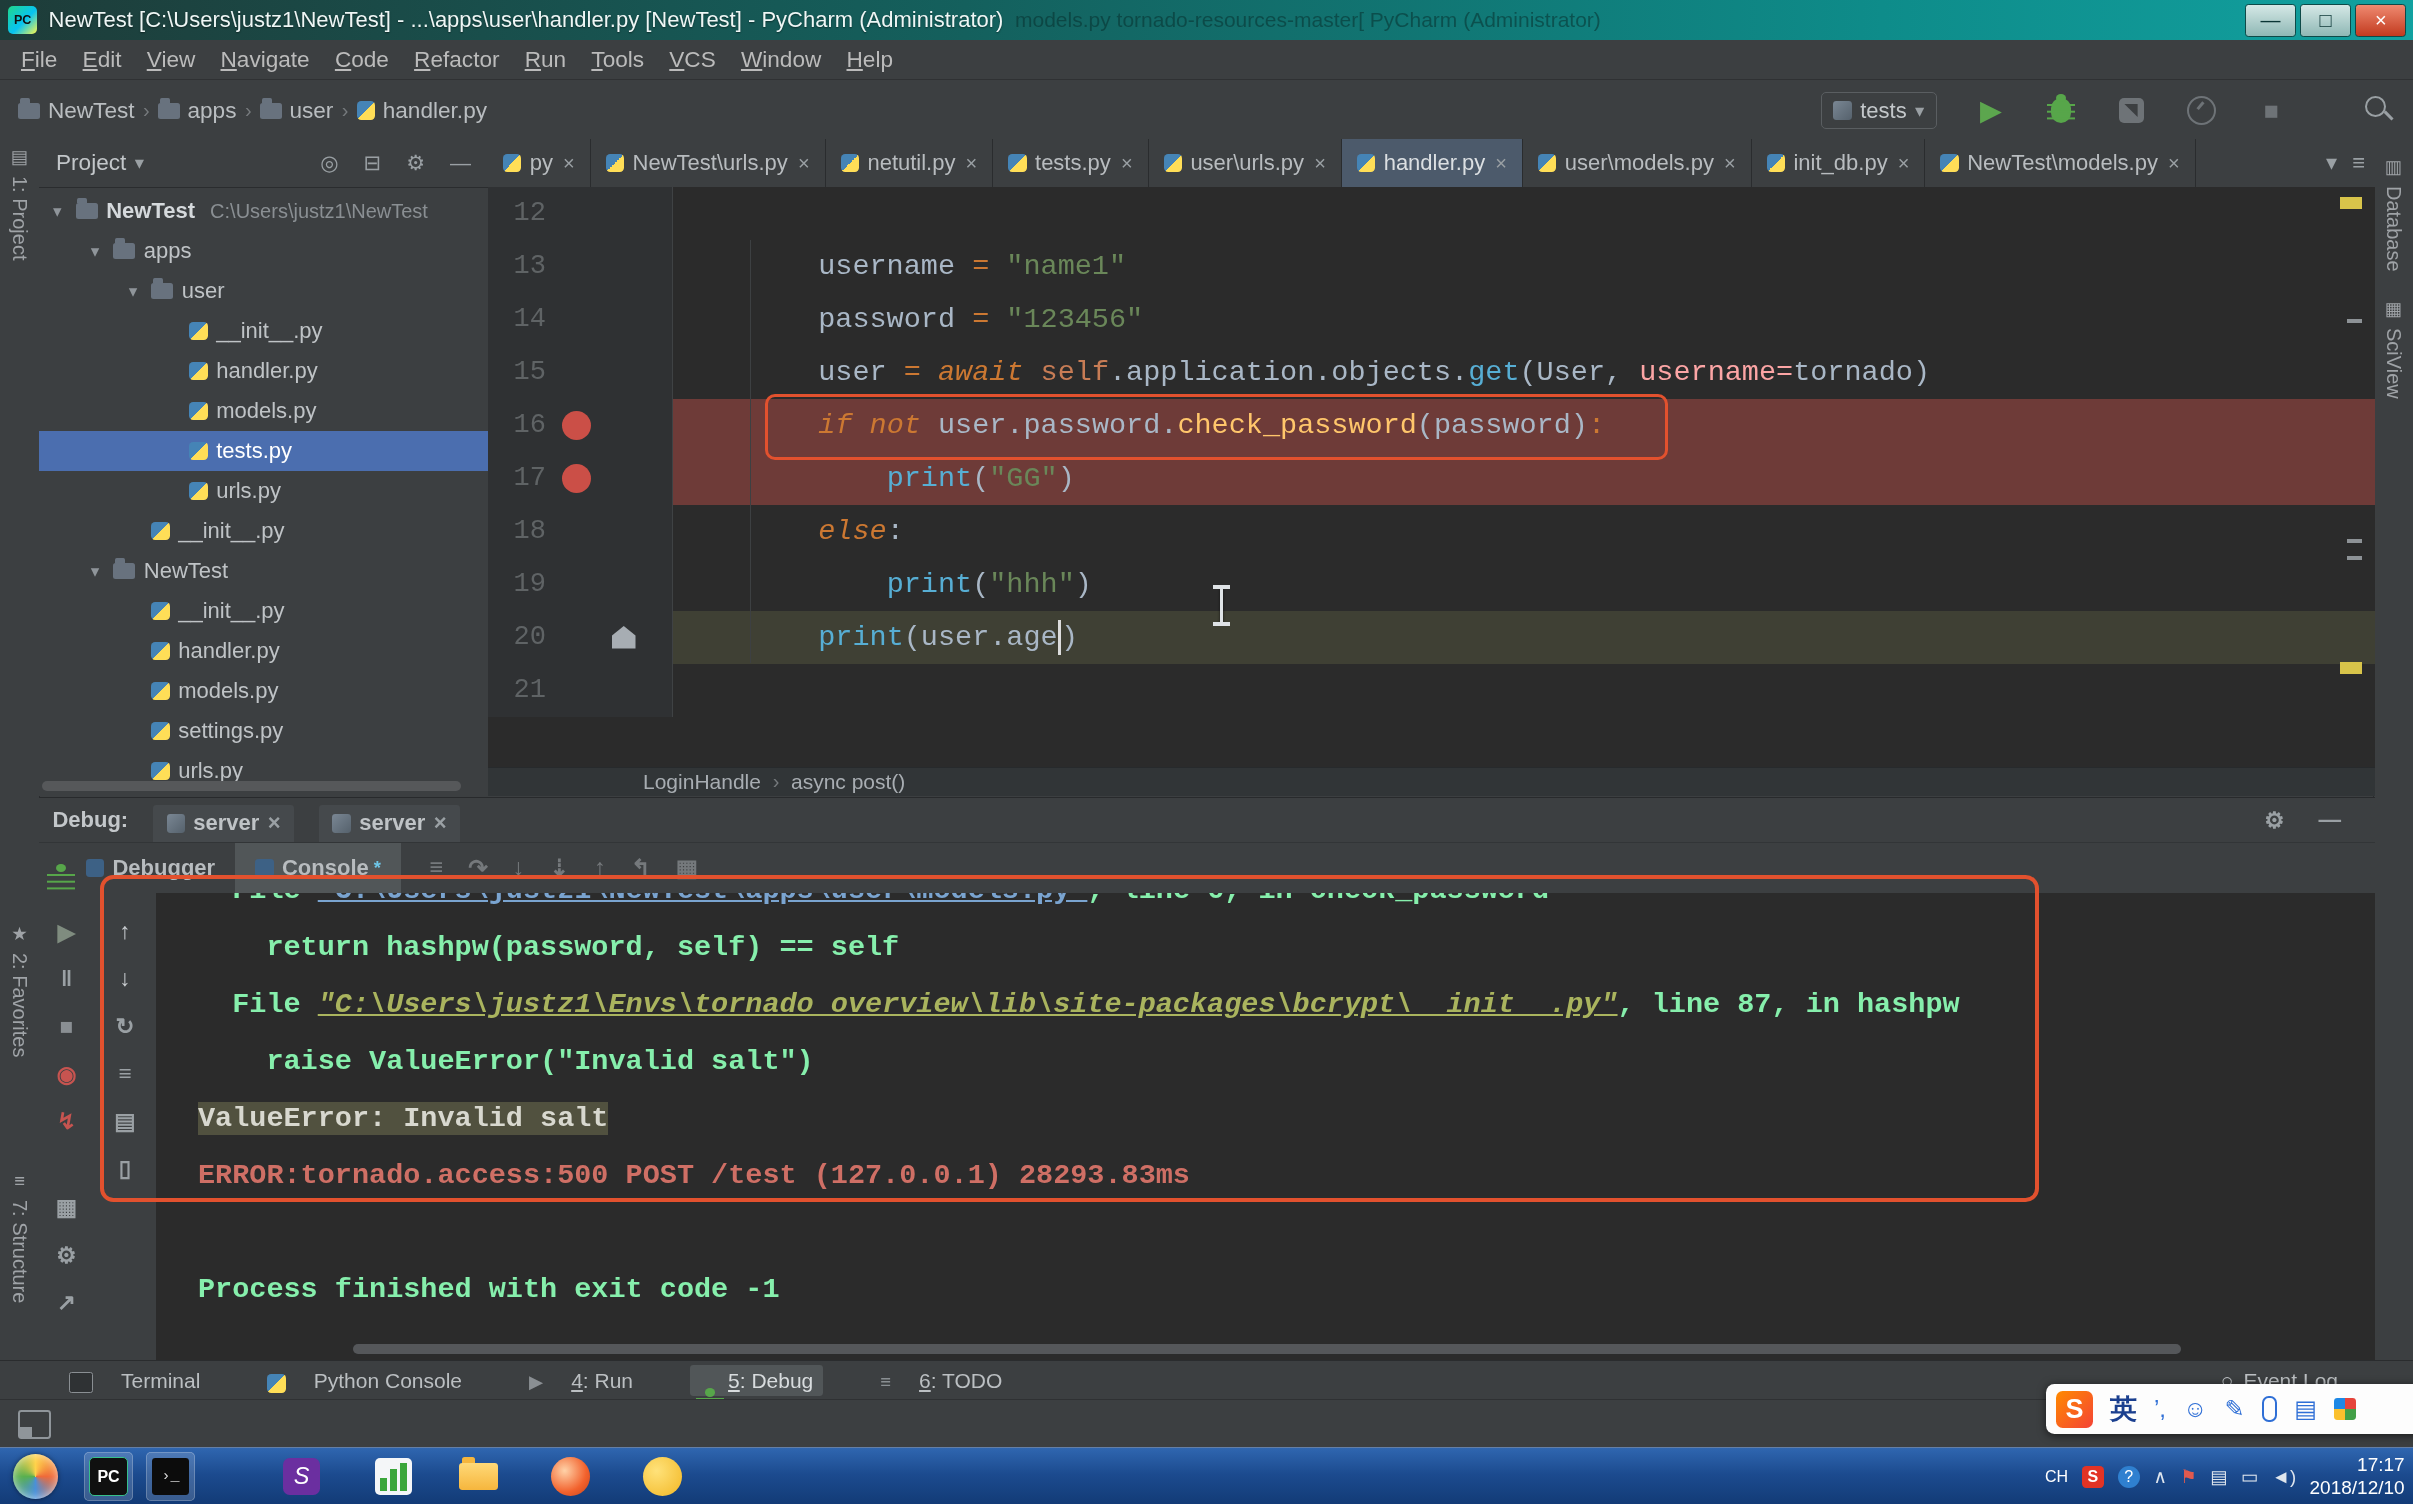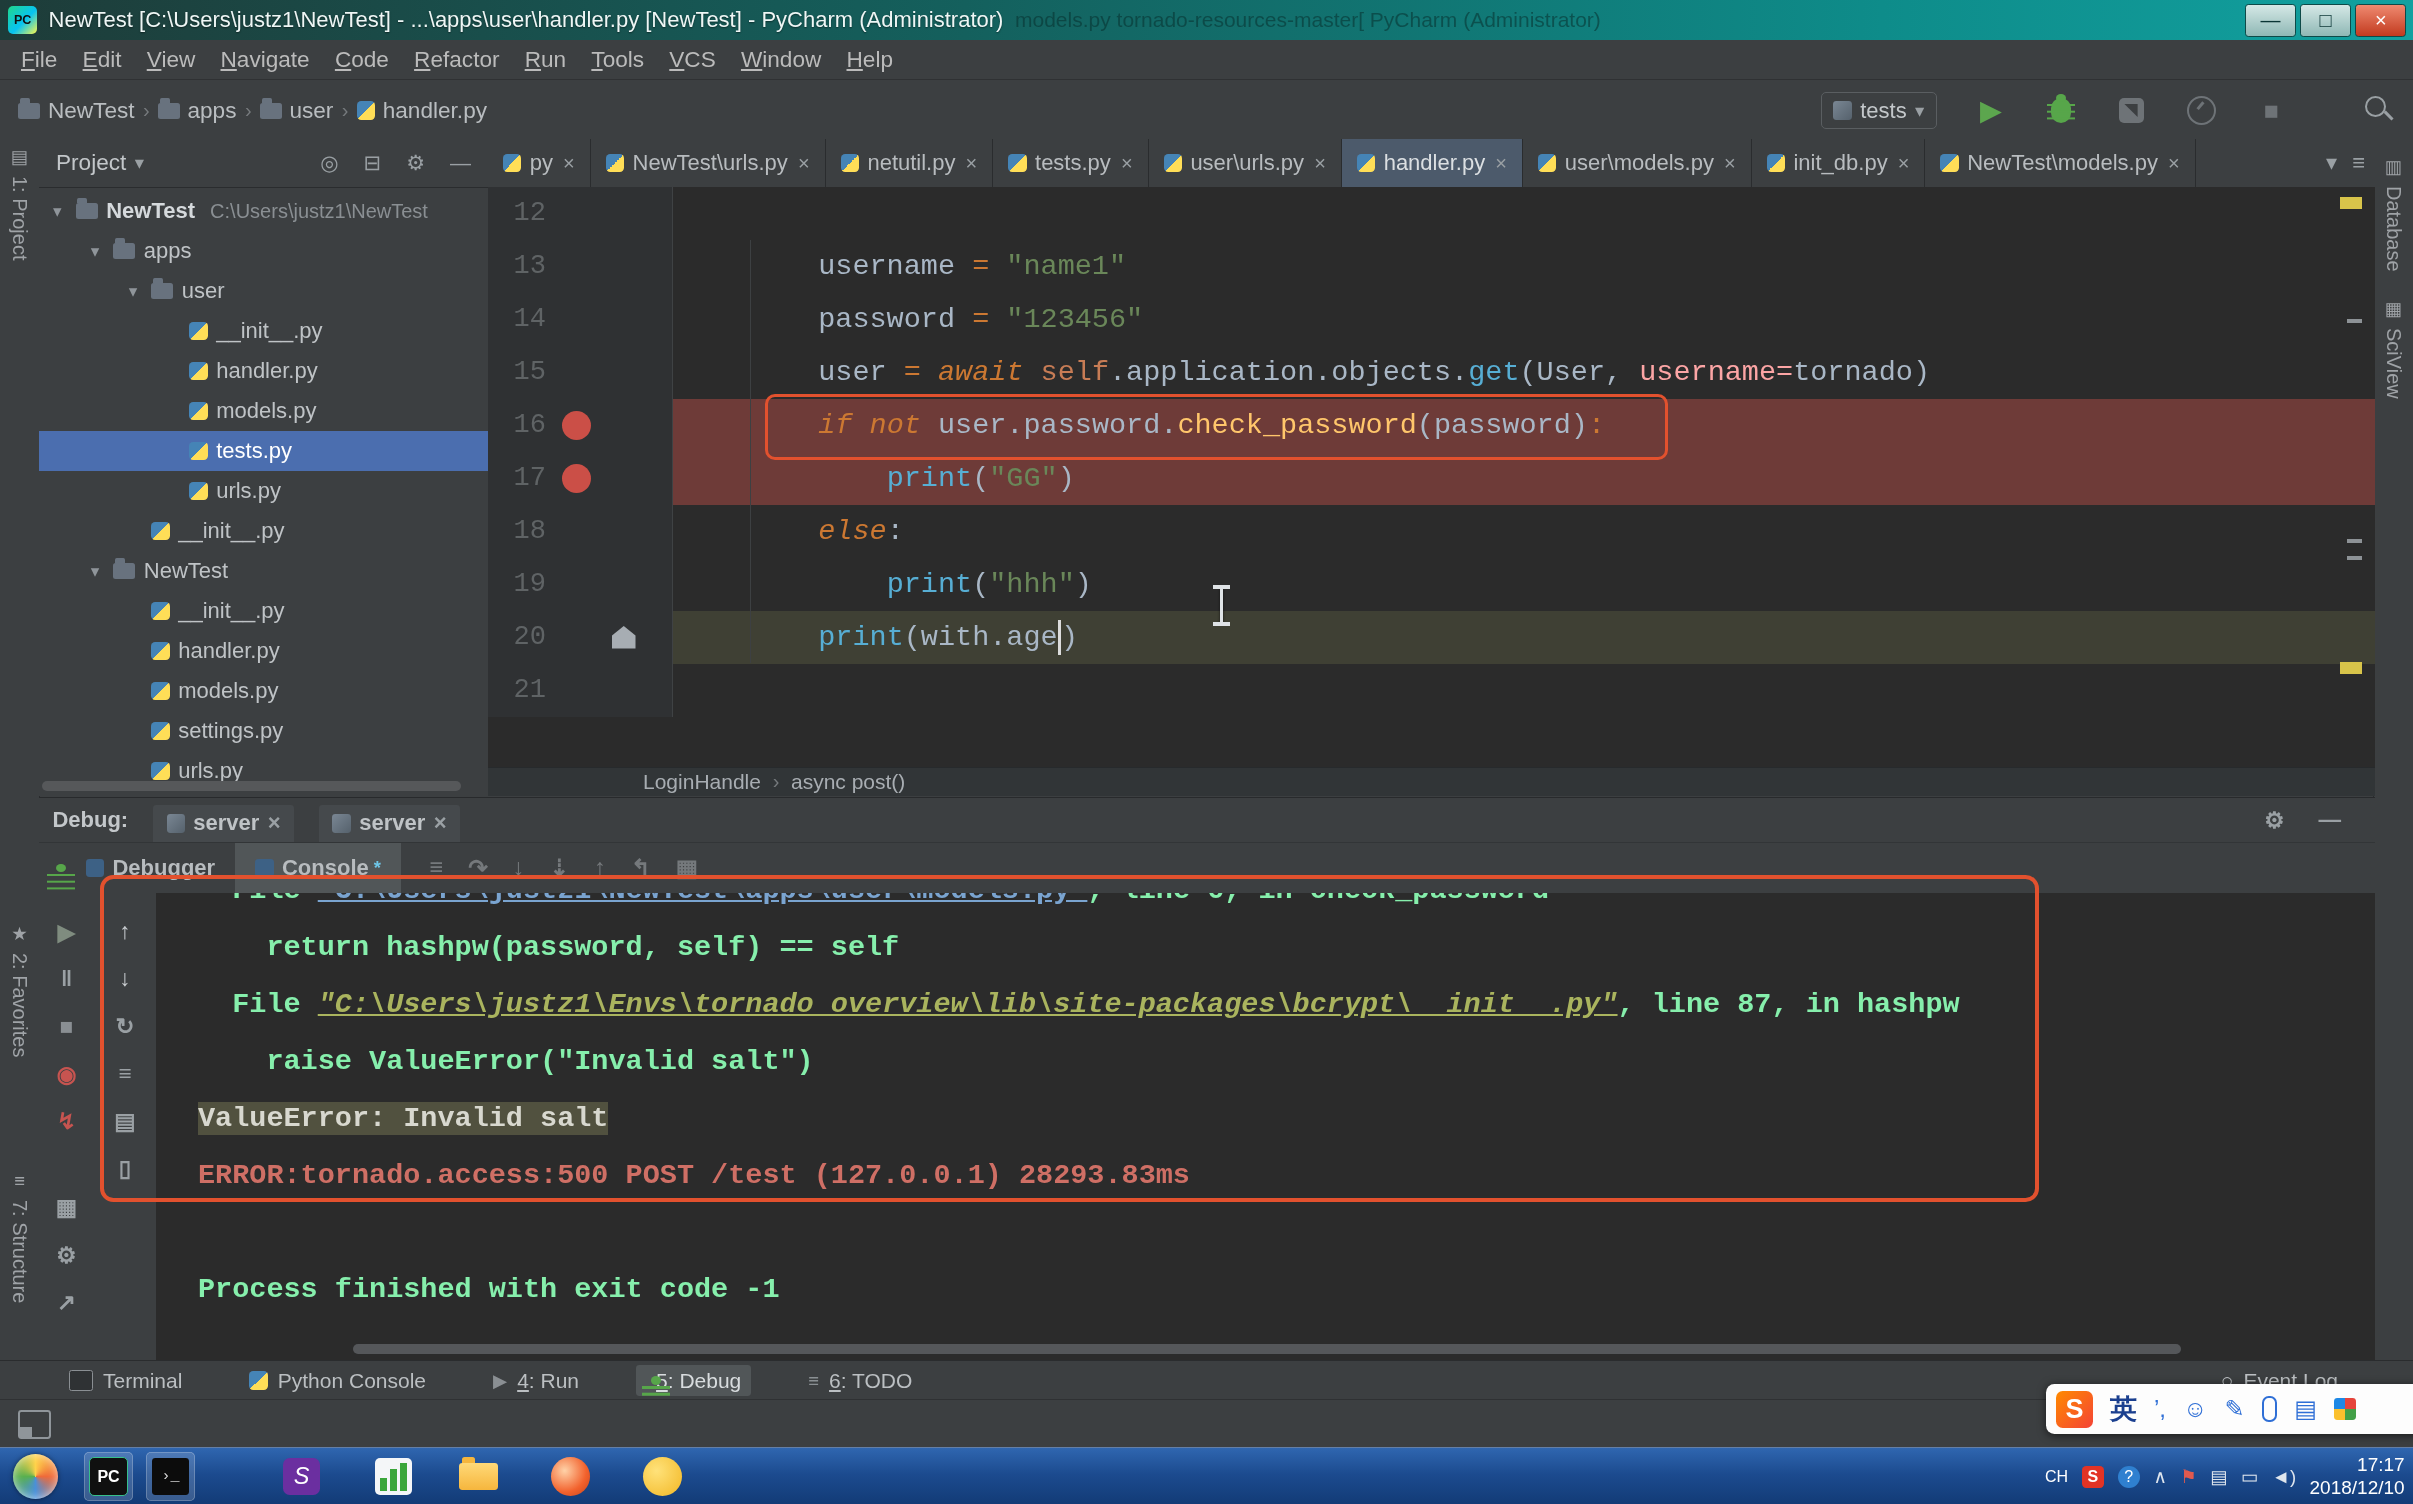--- a/index.html
+++ b/index.html
@@ -148,21 +148,21 @@
   .annot{position:absolute;border:4.2px solid #e2512e;border-radius:13.4px;pointer-events:none;z-index:40;}
   #annot-editor{left:765px;top:394px;width:897px;height:60px;border-width:3.4px;border-radius:10px;}
   #annot-console{left:100px;top:875px;width:1931px;height:319px;}
   #ibeam{position:absolute;left:1220px;top:587px;width:3.4px;height:37px;background:#dfe3e6;box-shadow:0 0 2.5px #111;z-index:50;}
   #ibeam::before,#ibeam::after{content:"";position:absolute;left:-6.7px;width:17px;height:3.4px;background:#dfe3e6;}
   #ibeam::before{top:-1.7px;} #ibeam::after{bottom:-1.7px;}
 
   
   .bottom-bar{position:absolute;left:0;right:0;top:1360px;height:39px;background:#3c3f41;border-top:0.8px solid #2a2c2e;
     display:flex;align-items:center;font-size:21px;color:#bbbfc2;}
-  .bb-item{display:flex;align-items:center;gap:10px;margin-left:47px;padding:3.4px 10px;border-radius:3.4px;}
+  .bb-item{display:flex;align-items:flex-end;gap:28px;margin-left:47px;padding:3.4px 10px;border-radius:3.4px;}
   .bb-item:first-child{margin-left:59px;}
   .bb-item.active{background:#515658;color:#d8dcde;}
   .bb-item u{text-decoration:underline;}
   .term-ic{width:22px;height:18.4px;background:#2f3234;border:1.7px solid #8a8f93;border-radius:2.5px;}
   .bb-run{color:#8a8f93;font-size:18.4px;}
   .event-log{position:absolute;right:75px;display:flex;align-items:center;gap:10px;color:#bbbfc2;}
   .status-strip{position:absolute;left:0;right:0;top:1399px;height:48px;background:#3c3f41;border-top:0.8px solid #2f3133;}
   .layout-ic{position:absolute;left:18.4px;top:10px;width:28.5px;height:25px;border:2.5px solid #8f959a;border-radius:3.4px;}
   .layout-ic::after{content:"";position:absolute;left:0;bottom:0;width:11.7px;height:10px;background:#8f959a;}
 
@@ -503,21 +503,21 @@
           <div class="gutter-cell">
             <span class="lnum">19</span>
           </div>
           <div class="code-cell"><span class="tok-plain">            </span><span class="tok-builtin">print</span><span class="tok-plain">(</span><span class="tok-str">"hhh"</span><span class="tok-plain">)</span></div>
         </div>
         <div class="code-row cur">
           <div class="gutter-cell">
             <span class="lnum">20</span>
             <span class="home-mark"></span>
           </div>
-          <div class="code-cell"><span class="tok-plain">        </span><span class="tok-builtin">print</span><span class="tok-plain">(with.age</span><span class="caret"></span><span class="tok-plain">)</span></div>
+          <div class="code-cell"><span class="tok-plain">        </span><span class="tok-builtin">print</span><span class="tok-plain">(user.age</span><span class="caret"></span><span class="tok-plain">)</span></div>
         </div>
         <div class="code-row">
           <div class="gutter-cell">
             <span class="lnum">21</span>
           </div>
           <div class="code-cell"></div>
         </div>
       </div>
     <div class="editor-crumbs" id="editor-crumbs">
         <span>LoginHandle</span>

